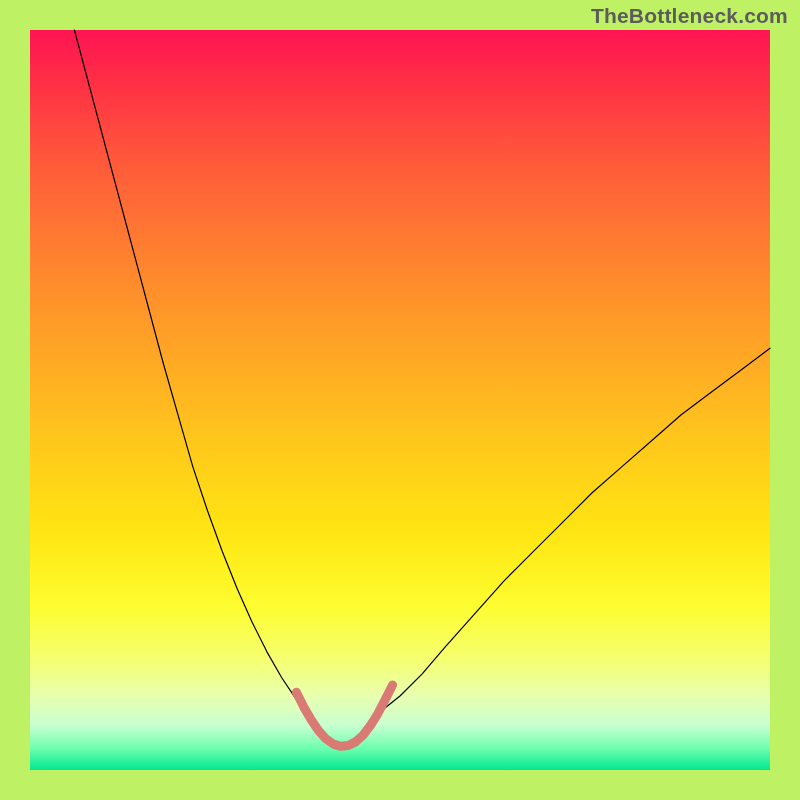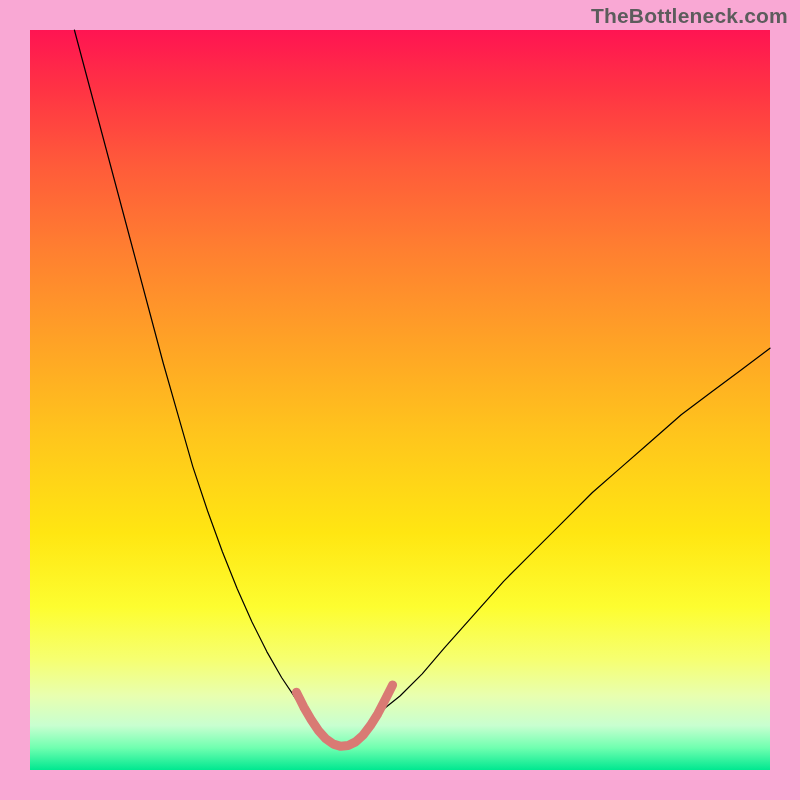--- a/index.html
+++ b/index.html
@@ -8,21 +8,21 @@
     width: 800px;
     height: 800px;
     overflow: hidden;
     background: #000;
     font-family: Arial, Helvetica, sans-serif;
   }
   .frame {
     position: relative;
     width: 800px;
     height: 800px;
-    background: #f9a8d4;
+    background: #bef264;
   }
   .watermark {
     position: absolute;
     top: 4px;
     right: 12px;
     color: #5c5c5c;
     font-size: 21px;
     font-weight: 600;
     letter-spacing: 0.2px;
     z-index: 5;

